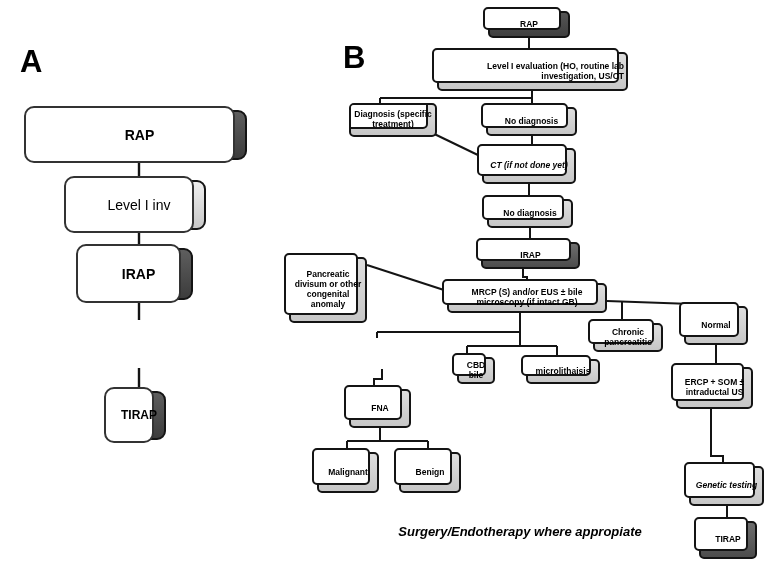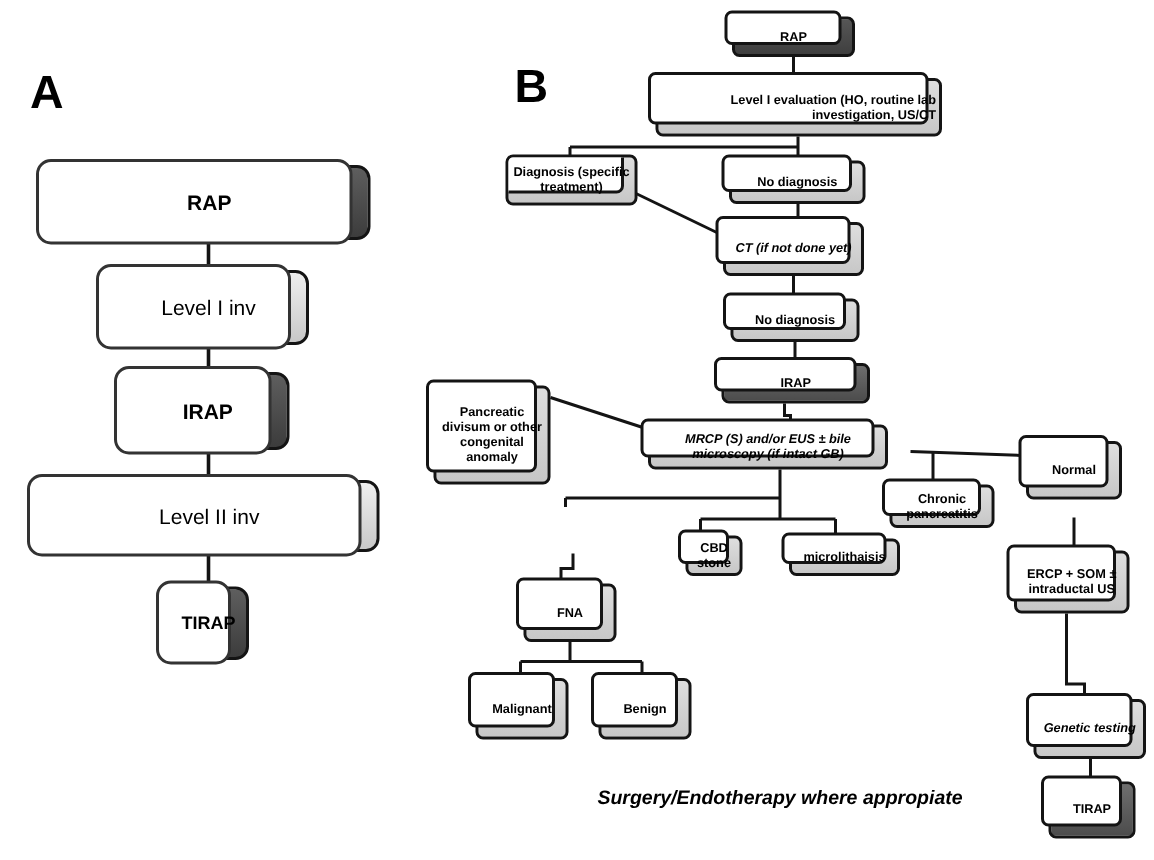--- a/index.html
+++ b/index.html
@@ -73,64 +73,61 @@
 
   <div class="node nodeA a-dark" style="left:32px;top:110px;width:215px;height:50px;">
       <span>RAP</span>
     </div>
   <div class="node nodeA a-light" style="left:72px;top:180px;width:134px;height:50px;">
       <span>Level I inv</span>
     </div>
   <div class="node nodeA a-dark" style="left:84px;top:248px;width:109px;height:52px;">
       <span>IRAP</span>
     </div>
-  <div class="node nodeA a-light" style="left:26px;top:320px;width:227px;height:48px;">
-      <span>Level II inv</span>
-    </div>
   <div class="node nodeA a-dark" style="left:112px;top:391px;width:54px;height:49px;font-size:12px;">
       <span>TIRAP</span>
     </div>
 
   <div class="panel-label" style="left:343px;top:40px;">B</div>
 
   <div class="node b-darker" style="left:488px;top:11px;width:82px;height:27px;">
       <span>RAP</span>
     </div>
   <div class="node b-light" style="left:437px;top:52px;width:191px;height:39px;text-align:right;">
       <span>Level I evaluation (HO, routine lab investigation, US/CT</span>
     </div>
-  <div class="node b-light" style="left:337px;top:103px;width:88px;height:34px;overflow:hidden;">
+  <div class="node b-light" style="left:349px;top:103px;width:88px;height:34px;overflow:hidden;">
       <span>Diagnosis (specific treatment)</span>
     </div>
   <div class="node b-light" style="left:486px;top:107px;width:91px;height:29px;">
       <span>No diagnosis</span>
     </div>
   <div class="node b-light" style="left:482px;top:148px;width:94px;height:36px;font-style:italic;">
       <span>CT (if not done yet)</span>
     </div>
   <div class="node b-light" style="left:487px;top:199px;width:86px;height:29px;">
       <span>No diagnosis</span>
     </div>
   <div class="node b-dark" style="left:481px;top:242px;width:99px;height:27px;">
       <span>IRAP</span>
     </div>
   <div class="node b-light" style="left:289px;top:257px;width:78px;height:66px;">
       <span>Pancreatic divisum or other congenital anomaly</span>
     </div>
-  <div class="node b-light" style="left:432px;top:283px;width:160px;height:30px;font-style:italic;">
+  <div class="node b-light" style="left:447px;top:283px;width:160px;height:30px;">
       <span>MRCP (S) and/or EUS ± bile microscopy (if intact GB)</span>
     </div>
   <div class="node b-light" style="left:593px;top:323px;width:70px;height:29px;">
       <span>Chronic pancreatitis</span>
     </div>
-  <div class="node b-light" style="left:684px;top:294px;width:64px;height:39px;align-items:center;">
+  <div class="node b-light" style="left:684px;top:306px;width:64px;height:39px;align-items:center;">
       <span>Normal</span>
     </div>
   <div class="node b-light" style="left:457px;top:357px;width:38px;height:27px;">
-      <span>CBD stone</span>
+      <span>CBD bile</span>
     </div>
   <div class="node b-light" style="left:526px;top:359px;width:74px;height:25px;">
       <span>microlithaisis</span>
     </div>
   <div class="node b-light" style="left:349px;top:389px;width:62px;height:39px;">
       <span>FNA</span>
     </div>
   <div class="node b-light" style="left:317px;top:452px;width:62px;height:41px;">
       <span>Malignant</span>
     </div>

